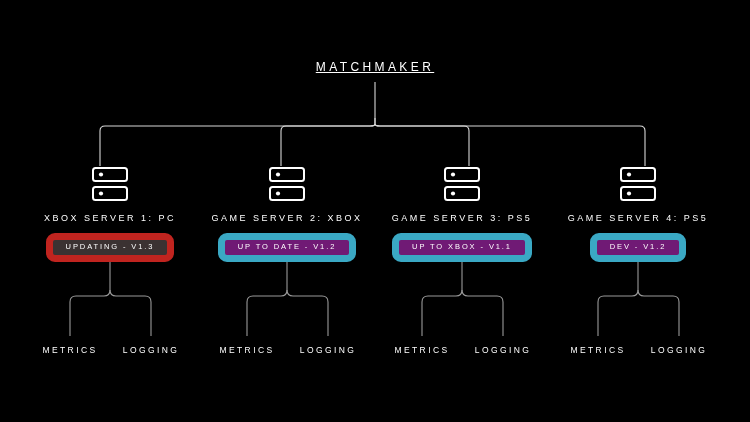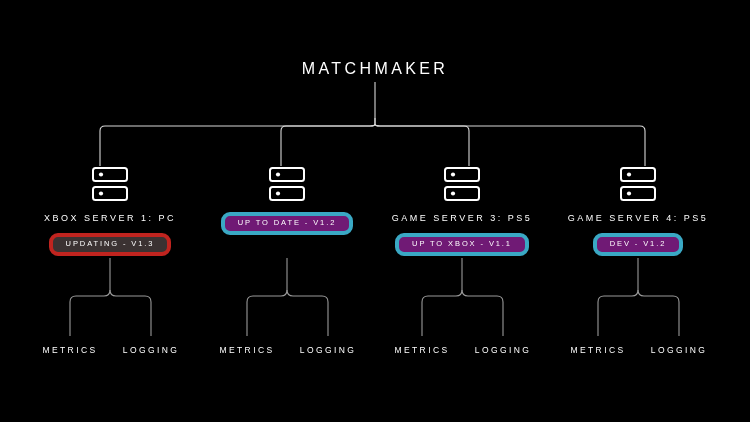--- a/index.html
+++ b/index.html
@@ -29,24 +29,25 @@
     pointer-events: none;
   }
 
   
   .root-title {
     position: absolute;
     left: 0;
     top: 60px;
     width: 750px;
     text-align: center;
-    font-size: 16px;
+    font-size: 12px;
     letter-spacing: 3.4px;
     color: #ffffff;
     white-space: nowrap;
+    text-decoration: underline;
   }
 
   
   .server-node {
     position: absolute;
     top: 166px;
     width: 220px;
     margin-left: -110px;
     text-align: center;
   }
@@ -59,21 +60,21 @@
     font-size: 9px;
     letter-spacing: 2.5px;
     color: #ffffff;
     white-space: nowrap;
   }
   .badge {
     display: inline-block;
     margin-top: 10px;
     padding: 3px 13px 4px 13px;
     border-radius: 9px;
-    border: 4px solid #be185d;
+    border: 7px solid #be185d;
     background: #3a3a3a;
     font-size: 7.5px;
     letter-spacing: 1.9px;
     color: #ffffff;
     white-space: nowrap;
     line-height: 1;
   }
   .badge.red {
     border-color: #c0241f;
     background: #3b3232;
@@ -141,20 +142,21 @@
     <div class="badge red">UPDATING - V1.3</div>
   </div>
 
   <div class="server-node" style="left:287px;">
     <svg class="server-icon" width="38" height="36" viewBox="0 0 38 36">
       <rect x="2" y="2" width="34" height="13" rx="2.5" ry="2.5" fill="none" stroke="#ffffff" stroke-width="2"></rect>
       <circle cx="10" cy="8.5" r="2.1" fill="#ffffff"></circle>
       <rect x="2" y="21" width="34" height="13" rx="2.5" ry="2.5" fill="none" stroke="#ffffff" stroke-width="2"></rect>
       <circle cx="10" cy="27.5" r="2.1" fill="#ffffff"></circle>
     </svg>
+    <div class="server-label">GAME SERVER 2: XBOX</div>
     <div class="badge cyan">UP TO DATE - V1.2</div>
   </div>
 
   <div class="server-node" style="left:462px;">
     <svg class="server-icon" width="38" height="36" viewBox="0 0 38 36">
       <rect x="2" y="2" width="34" height="13" rx="2.5" ry="2.5" fill="none" stroke="#ffffff" stroke-width="2"></rect>
       <circle cx="10" cy="8.5" r="2.1" fill="#ffffff"></circle>
       <rect x="2" y="21" width="34" height="13" rx="2.5" ry="2.5" fill="none" stroke="#ffffff" stroke-width="2"></rect>
       <circle cx="10" cy="27.5" r="2.1" fill="#ffffff"></circle>
     </svg>

